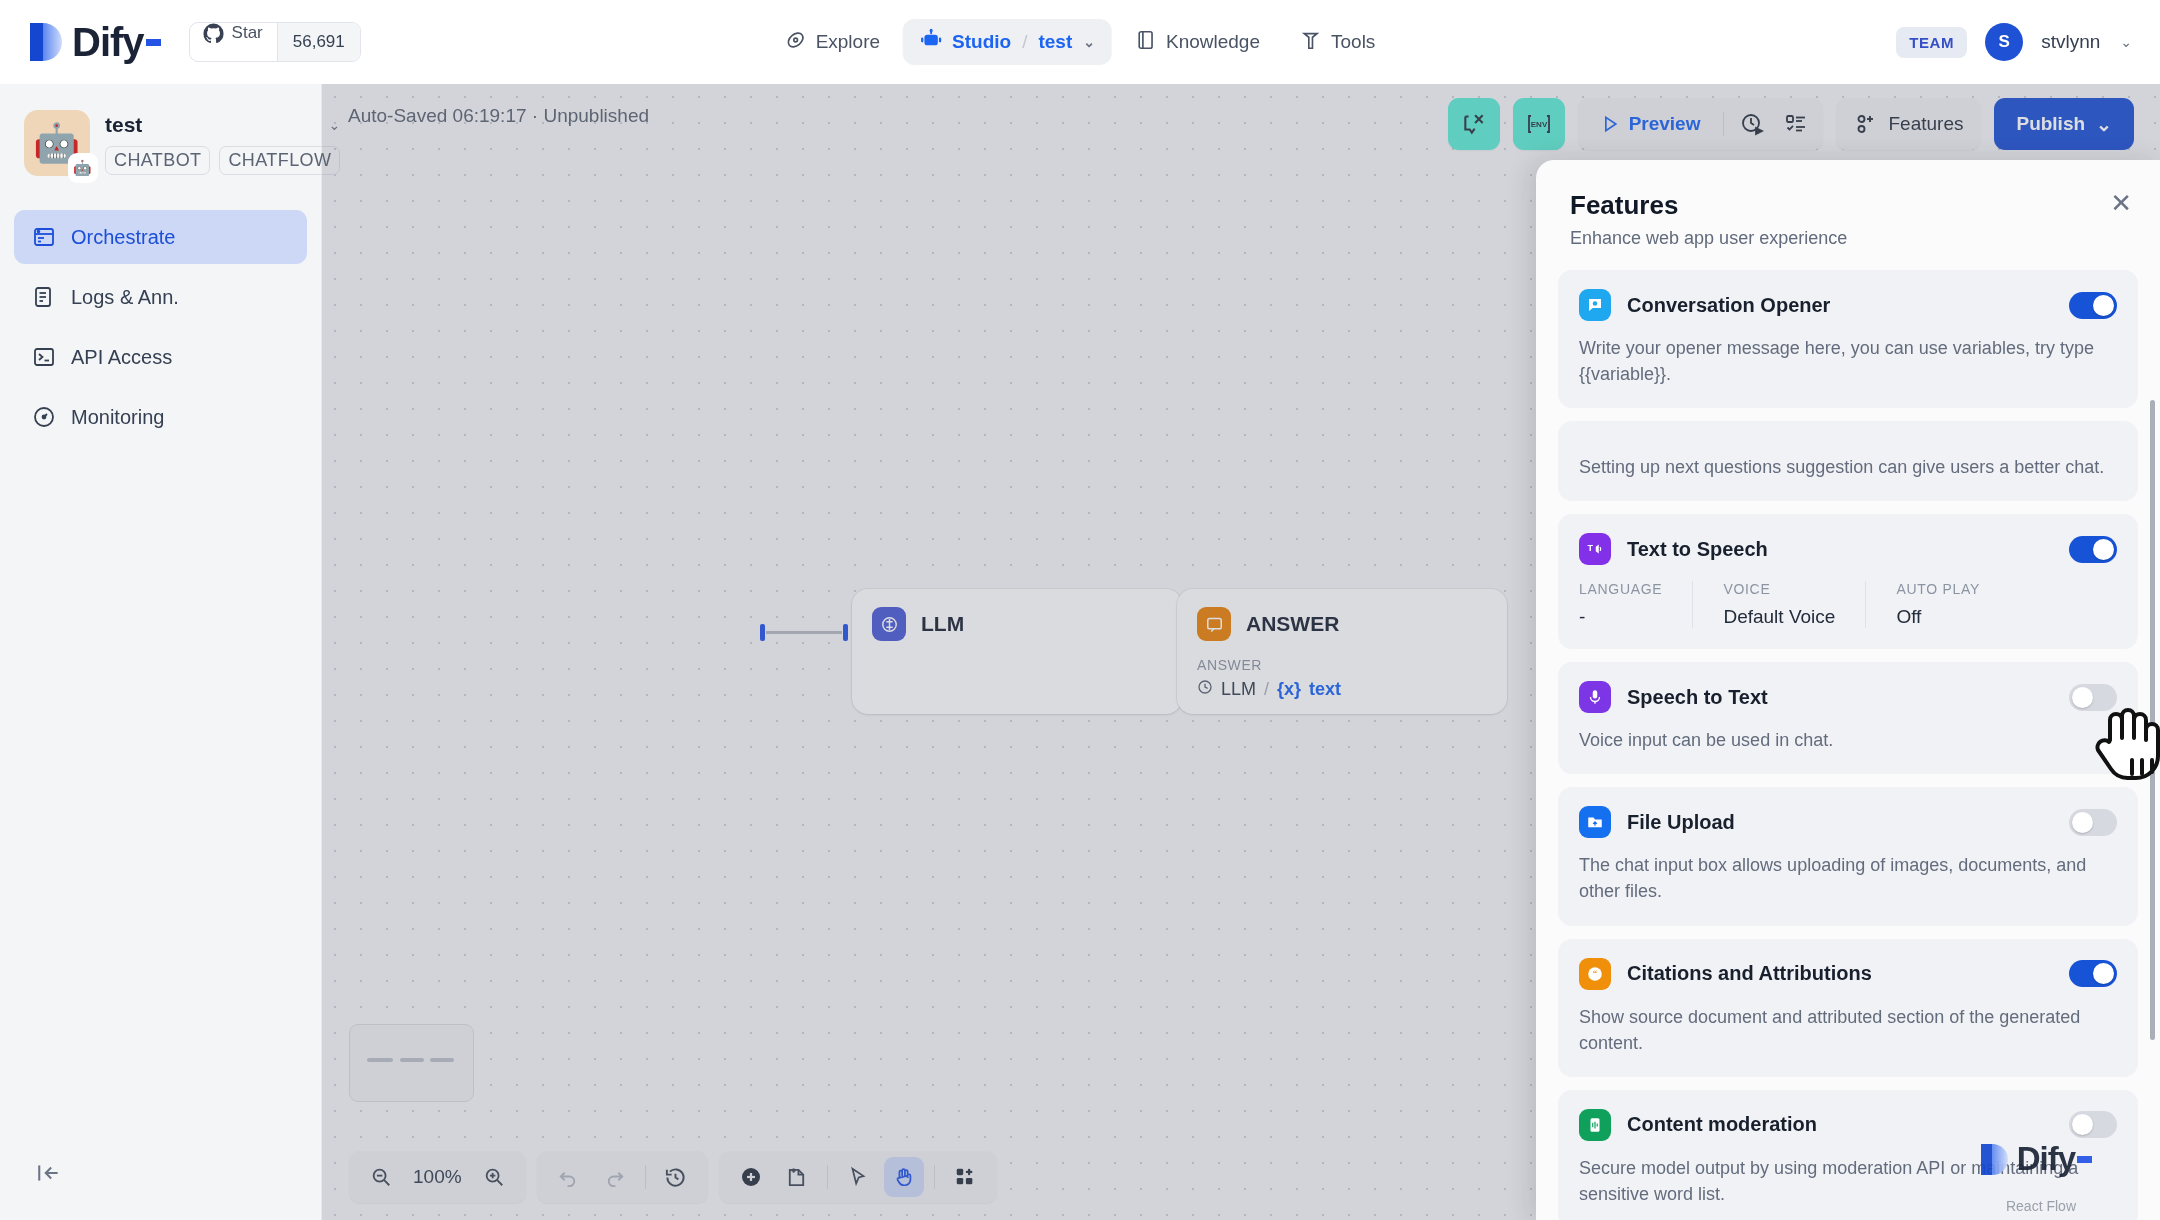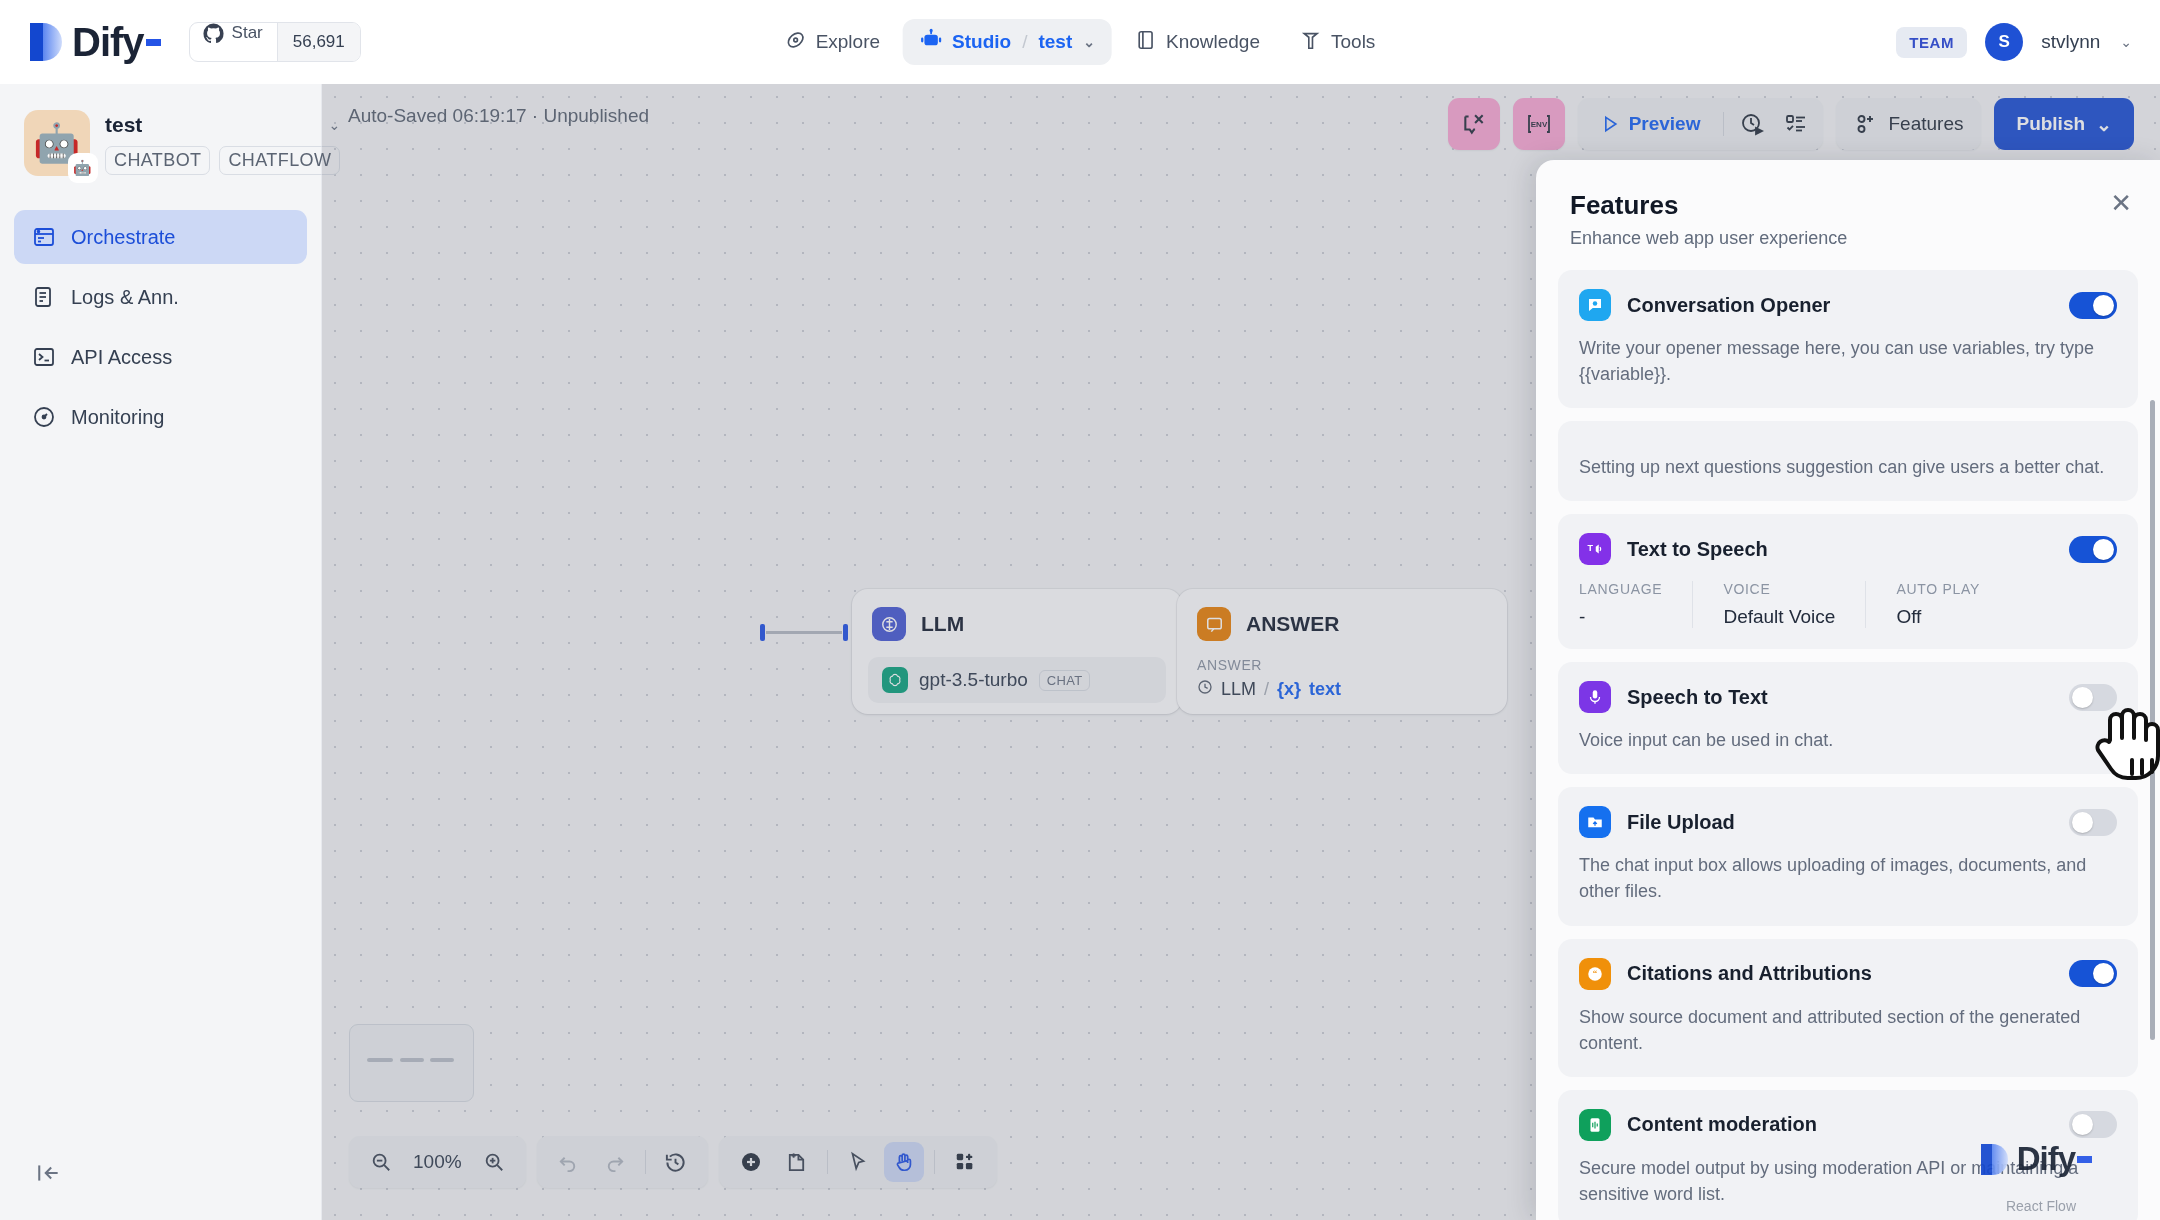--- a/index.html
+++ b/index.html
@@ -167,21 +167,21 @@
   }
 
   .minimap {
     position: absolute; left: 27px; bottom: 118px; width: 125px; height: 78px;
     background: #eceef1; border: 1px solid #d5d9e0; border-radius: 9px;
   }
   .minimap .m-node {
     position: absolute; top: 33px; height: 4px; background: #b9bec8; border-radius: 2px;
   }
 
-  .bottom-toolbar { position: absolute; left: 27px; bottom: 32px; display: flex; gap: 11px; }
+  .bottom-toolbar { position: absolute; left: 27px; bottom: 17px; display: flex; gap: 11px; }
   .tb-group {
     background: #eceef1; border-radius: 11px; height: 52px;
     display: flex; align-items: center; padding: 0 12px; gap: 6px;
     box-shadow: 0 1px 2px rgba(16,24,40,.06);
   }
   .tb-btn {
     width: 40px; height: 40px; border-radius: 9px; display: flex;
     align-items: center; justify-content: center; cursor: pointer; color: #414a5a;
   }
   .tb-btn.sel { background: #ccd8f5; color: #2454e6; }
@@ -193,21 +193,21 @@
     position: absolute; top: 0; left: 0; width: 100%; height: 64px;
     display: flex; align-items: center; padding: 0 26px;
   }
   .autosave { font-size: 19px; color: #5b6473; }
 
   .head-actions {
     position: absolute; right: 26px; top: 98px; display: flex; align-items: center; gap: 13px;
     z-index: 12;
   }
   .ico-btn {
-    width: 52px; height: 52px; border-radius: 11px; background: #f9a8d4;
+    width: 52px; height: 52px; border-radius: 11px; background: #5eead4;
     display: flex; align-items: center; justify-content: center; cursor: pointer;
     color: #2b3442; box-shadow: 0 1px 2px rgba(16,24,40,.06);
   }
   .pill {
     height: 52px; border-radius: 11px; background: #eceef1; display: flex;
     align-items: center; padding: 0 7px; gap: 4px;
     box-shadow: 0 1px 2px rgba(16,24,40,.06);
   }
   .preview-btn {
     display: flex; align-items: center; gap: 9px; padding: 0 15px; height: 40px;
@@ -462,29 +462,20 @@
 
     <div class="node" style="left:530px; top:505px; width:330px; height:125px;">
       <div class="node-head">
         <span class="node-ico" style="background:#4a5bd4;">
           <svg width="19" height="19" viewBox="0 0 24 24" fill="none" stroke="#fff" stroke-width="1.8">
               <circle cx="12" cy="12" r="8.5"></circle>
               <path d="M12 5v14M8 8.5h8M8 15.5h8"></path>
             </svg>
         </span>
         <span class="node-title">LLM</span>
-      </div>
-      <div class="node-model">
-        <span class="model-ico">
-          <svg width="16" height="16" viewBox="0 0 24 24" fill="none" stroke="#fff" stroke-width="1.7">
-              <path d="M12 3.5a4 4 0 0 1 3.8 2.7A4 4 0 0 1 19 12a4 4 0 0 1-3.2 5.8A4 4 0 0 1 12 20.5a4 4 0 0 1-3.8-2.7A4 4 0 0 1 5 12a4 4 0 0 1 3.2-5.8A4 4 0 0 1 12 3.5z"></path>
-            </svg>
-        </span>
-        <span class="model-name">gpt-3.5-turbo</span>
-        <span class="model-badge">CHAT</span>
       </div>
     </div>
 
     <div class="port" style="left:861px; top:540px;"></div>
     <div class="edge" style="left:867px; top:547px; width:78px;"></div>
 
     <div class="node" style="left:855px; top:505px; width:330px; height:125px;">
       <div class="node-head">
         <span class="node-ico" style="background:#e8820c;">
           <svg width="19" height="19" viewBox="0 0 24 24" fill="none" stroke="#fff" stroke-width="1.9">

